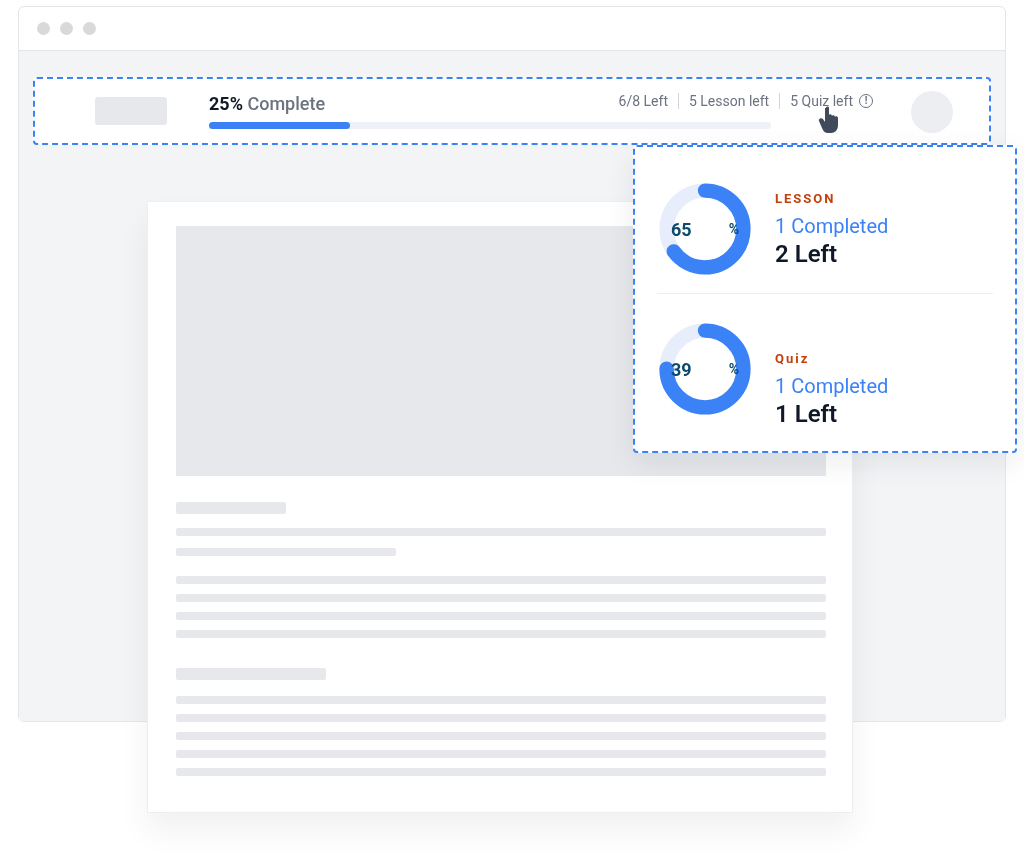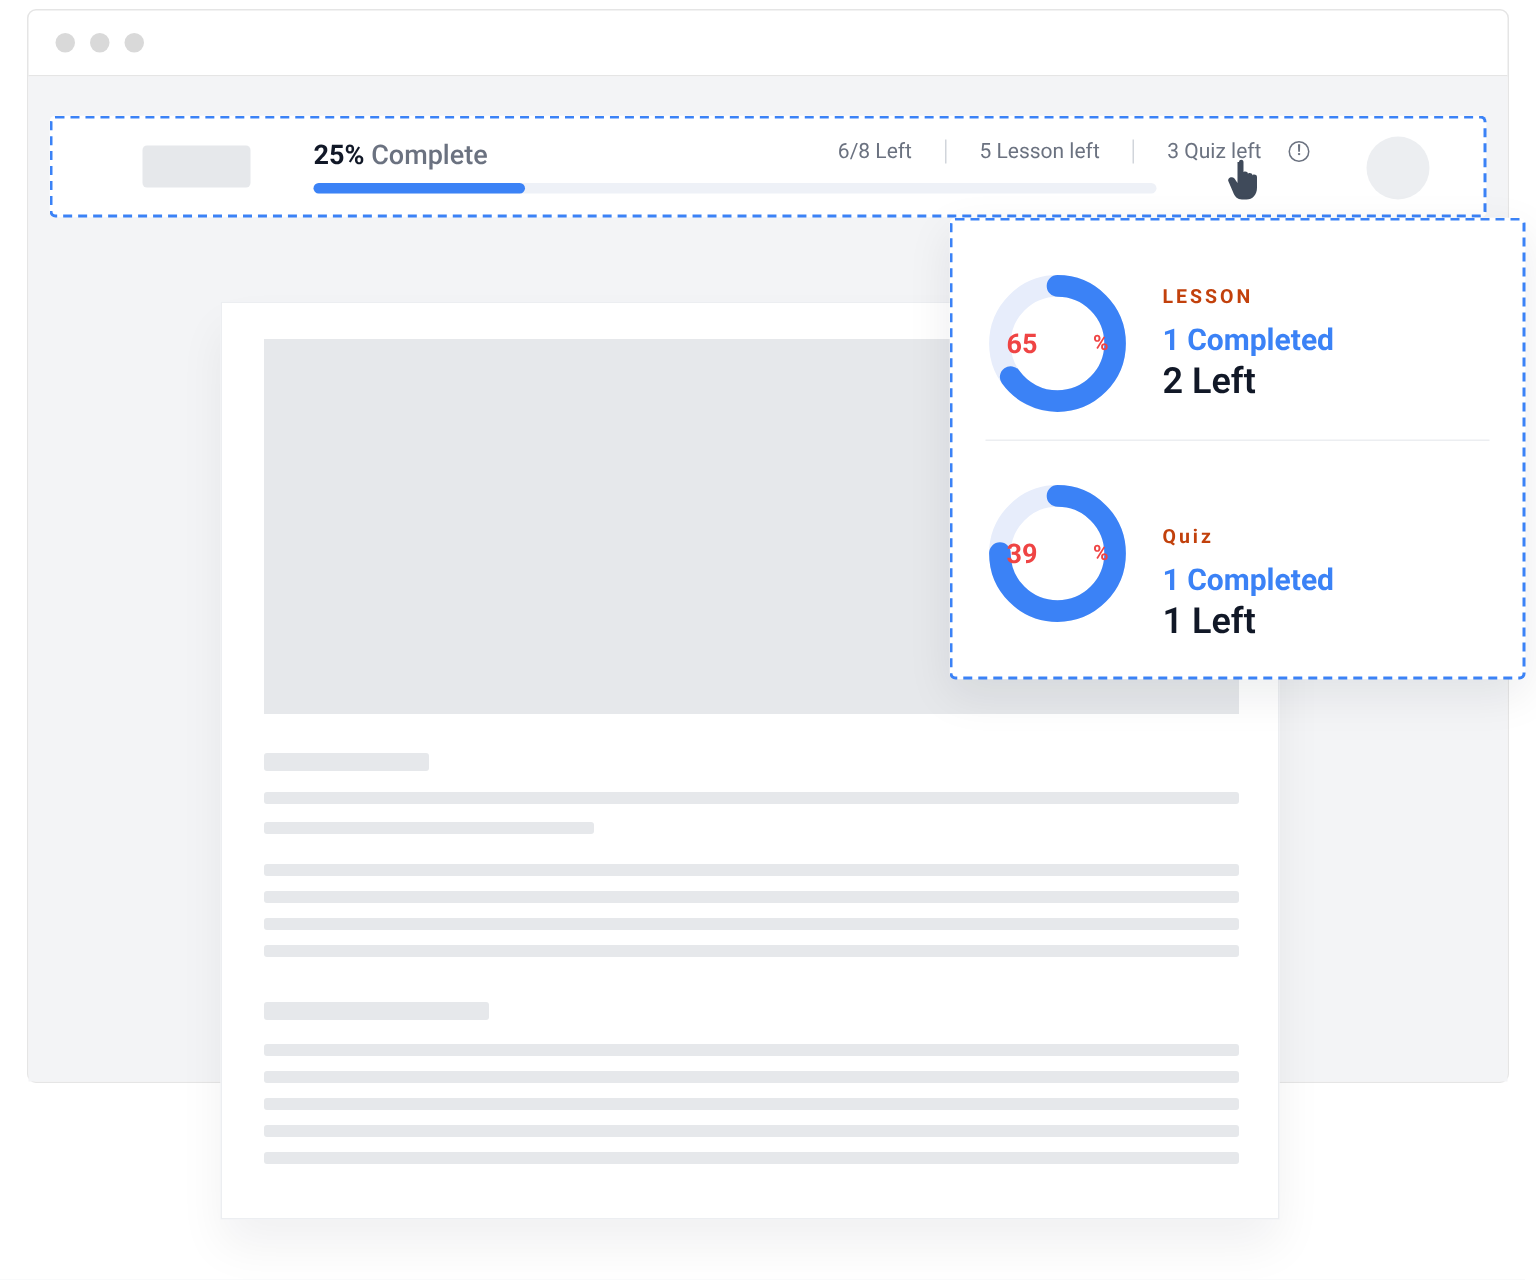--- a/index.html
+++ b/index.html
@@ -90,21 +90,21 @@
     background: #3b82f6;
     border-radius: 4px;
   }
 
   .stats-inline {
     position: absolute;
     right: 116px;
     top: 14px;
     display: flex;
     align-items: center;
-    gap: 12px;
+    gap: 0;
     font-size: 14px;
     color: #6b7280;
   }
   .stats-inline .sep {
     display: inline-block;
     width: 1px; height: 16px;
     background: #d1d5db;
     margin: 0 10px;
   }
   .stats-inline .info-ic {
@@ -163,36 +163,36 @@
   .donut-wrap {
     width: 96px; height: 96px;
     position: relative;
     flex: 0 0 auto;
   }
   .donut-wrap svg { width: 96px; height: 96px; transform: rotate(-90deg); }
   .donut-center {
     position: absolute;
     inset: 0;
     display: flex; align-items: center; justify-content: center;
-    font-size: 18px; font-weight: 700; color: #ef4444; gap: 37px;
+    font-size: 18px; font-weight: 700; color: #0c4a6e; gap: 37px;
   }
   .donut-center .small { font-size: 14px; font-weight: 700; }
   .pop-text .cat {
     letter-spacing: 2px;
     font-size: 13px;
     font-weight: 700;
     color: #c2410c;
     text-transform: uppercase;
     margin-bottom: 8px;
   }
   .pop-text .cat.sent { text-transform: none; margin-top: 41px; }
   .pop-text .done {
     color: #3b82f6;
     font-size: 20px;
-    font-weight: 700;
+    font-weight: 400;
     margin-bottom: 2px;
   }
   .pop-text .left {
     color: #111827;
     font-size: 24px;
     font-weight: 600;
   }
 
   
   .content-card {
@@ -241,21 +241,21 @@
         <div class="progress-track">
           <div class="progress-fill" id="progress-fill" style="width: 25%;"></div>
         </div>
       </div>
 
       <div class="stats-inline">
         <span>6/8 Left</span>
         <span class="sep"></span>
         <span>5 Lesson left</span>
         <span class="sep"></span>
-        <span>3 Quiz left</span>
+        <span>5 Quiz left</span>
         <span class="info-ic">!</span>
       </div>
 
       <div class="avatar"></div>
     </div>
 
     <svg class="cursor" viewBox="0 0 28 30">
       <path d="M9 3 C9 1 12 1 12 3 V10 C12 9 15 9 15 11 C15 10 18 10 18 12 C18 11 21 11 21 13 V20 C21 25 18 28 14 28 H11 C8 28 6 26 5 23 L2 16 C1 14 4 12 6 14 L8 17 V3 Z" fill="#3f4a5a"></path>
     </svg>
 

